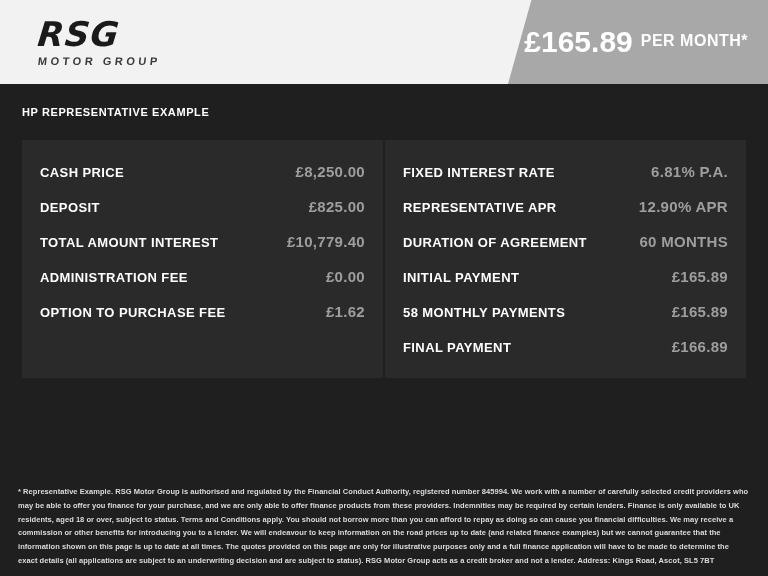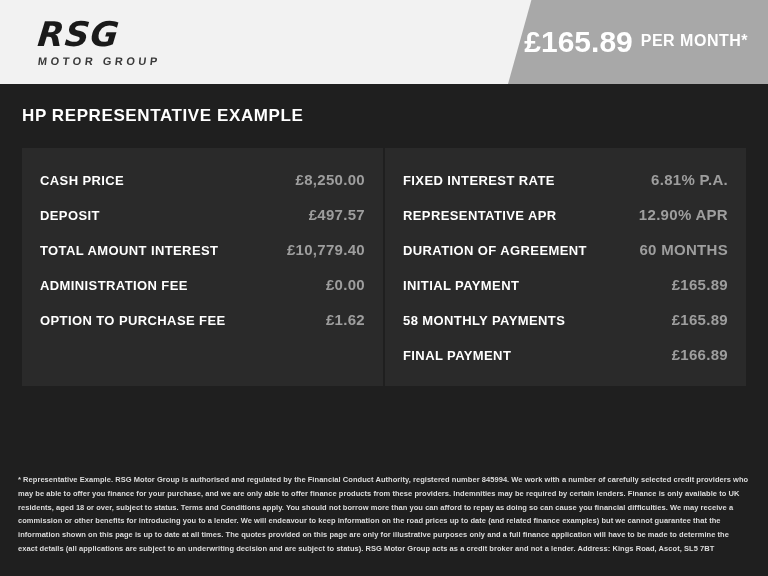--- a/index.html
+++ b/index.html
@@ -97,21 +97,21 @@
     font-size: 16px;
     font-weight: bold;
     color: #ffffff;
     letter-spacing: 0.5px;
     padding-bottom: 2px;
   }
 
   
   .title {
     color: #ffffff;
-    font-size: 17px;
+    font-size: 11px;
     font-weight: bold;
     letter-spacing: 0.6px;
     padding: 22px 0 0 22px;
     flex: none;
   }
 
   
   .tables {
     display: flex;
     gap: 2px;
@@ -141,21 +141,21 @@
     color: #9e9e9e;
     font-size: 15px;
     font-weight: bold;
     letter-spacing: 0.3px;
     white-space: nowrap;
   }
 
   
   .footer {
     margin-top: auto;
-    padding: 12px 18px 20px 18px;
+    padding: 12px 18px 8px 18px;
     color: #dcdcdc;
     font-size: 7.5px;
     line-height: 1.85;
     letter-spacing: 0.05px;
     text-align: left;
     font-weight: bold;
   }
 </style>
 </head>
 <body>
@@ -181,21 +181,21 @@
 
   <div class="tables">
 
     <div class="panel">
       <div class="row">
         <span class="row-label">CASH PRICE</span>
         <span class="row-value">£8,250.00</span>
       </div>
       <div class="row">
         <span class="row-label">DEPOSIT</span>
-        <span class="row-value">£497.57</span>
+        <span class="row-value">£825.00</span>
       </div>
       <div class="row">
         <span class="row-label">TOTAL AMOUNT INTEREST</span>
         <span class="row-value">£10,779.40</span>
       </div>
       <div class="row">
         <span class="row-label">ADMINISTRATION FEE</span>
         <span class="row-value">£0.00</span>
       </div>
       <div class="row">

